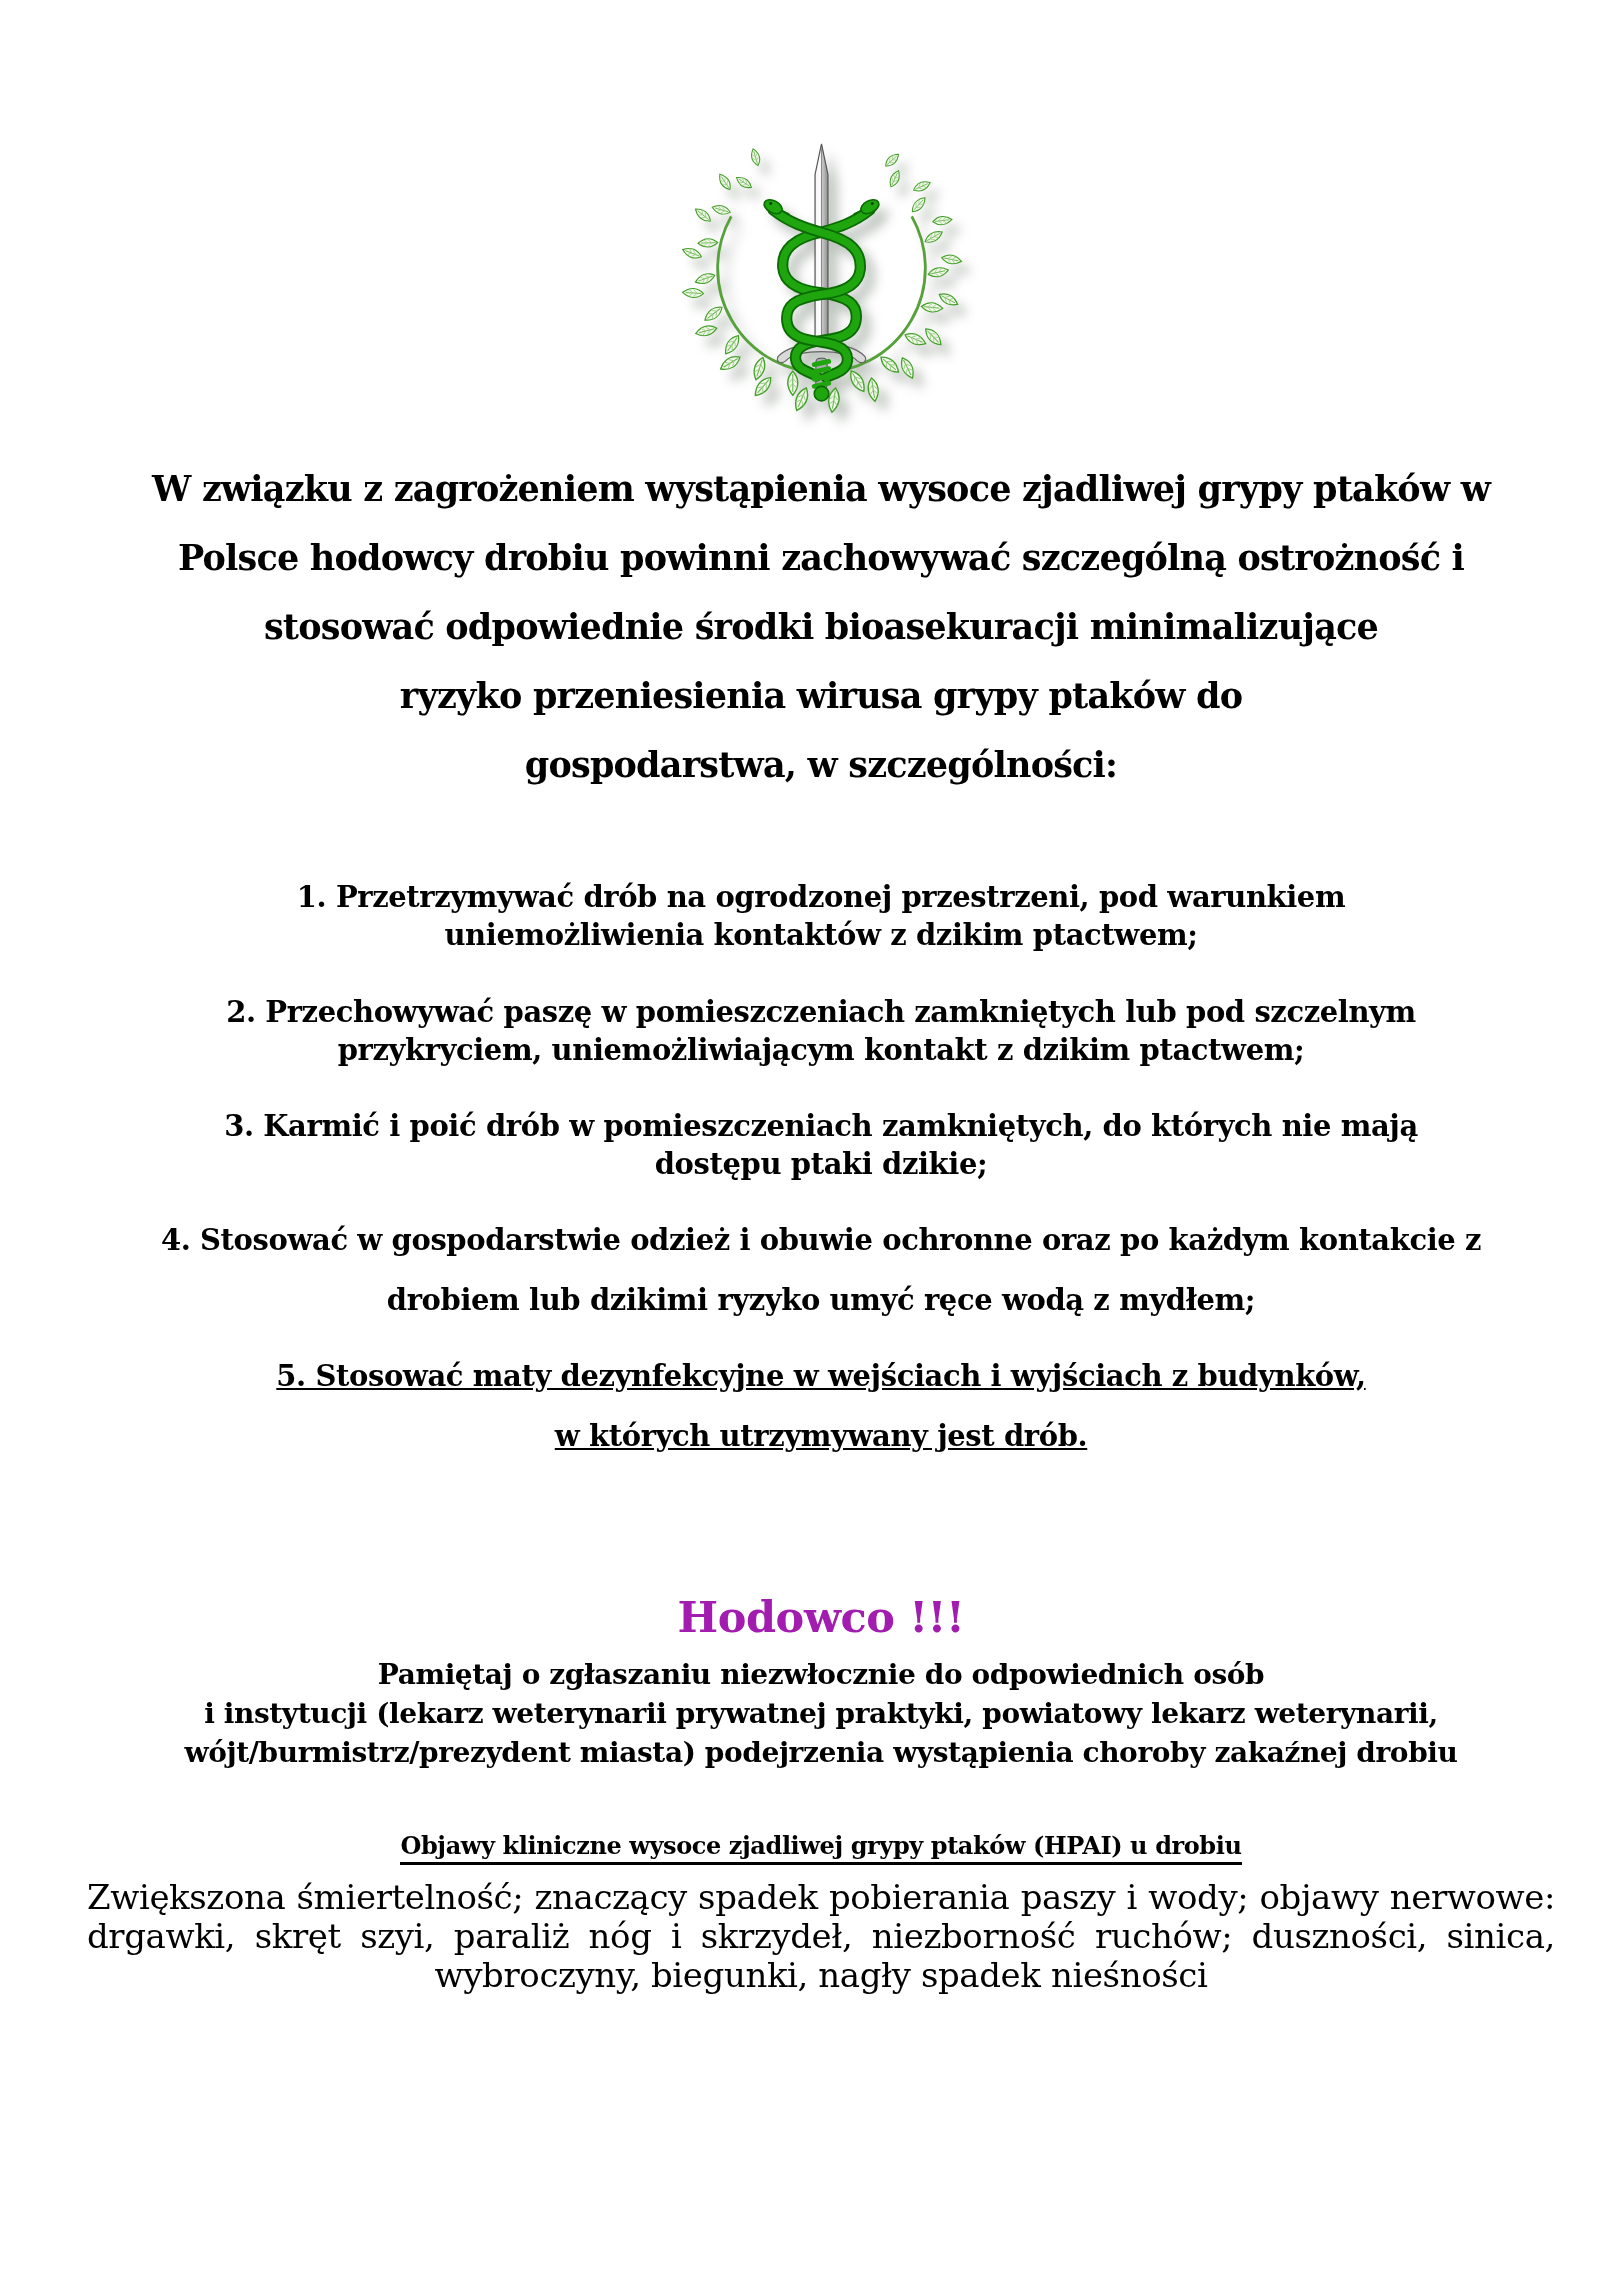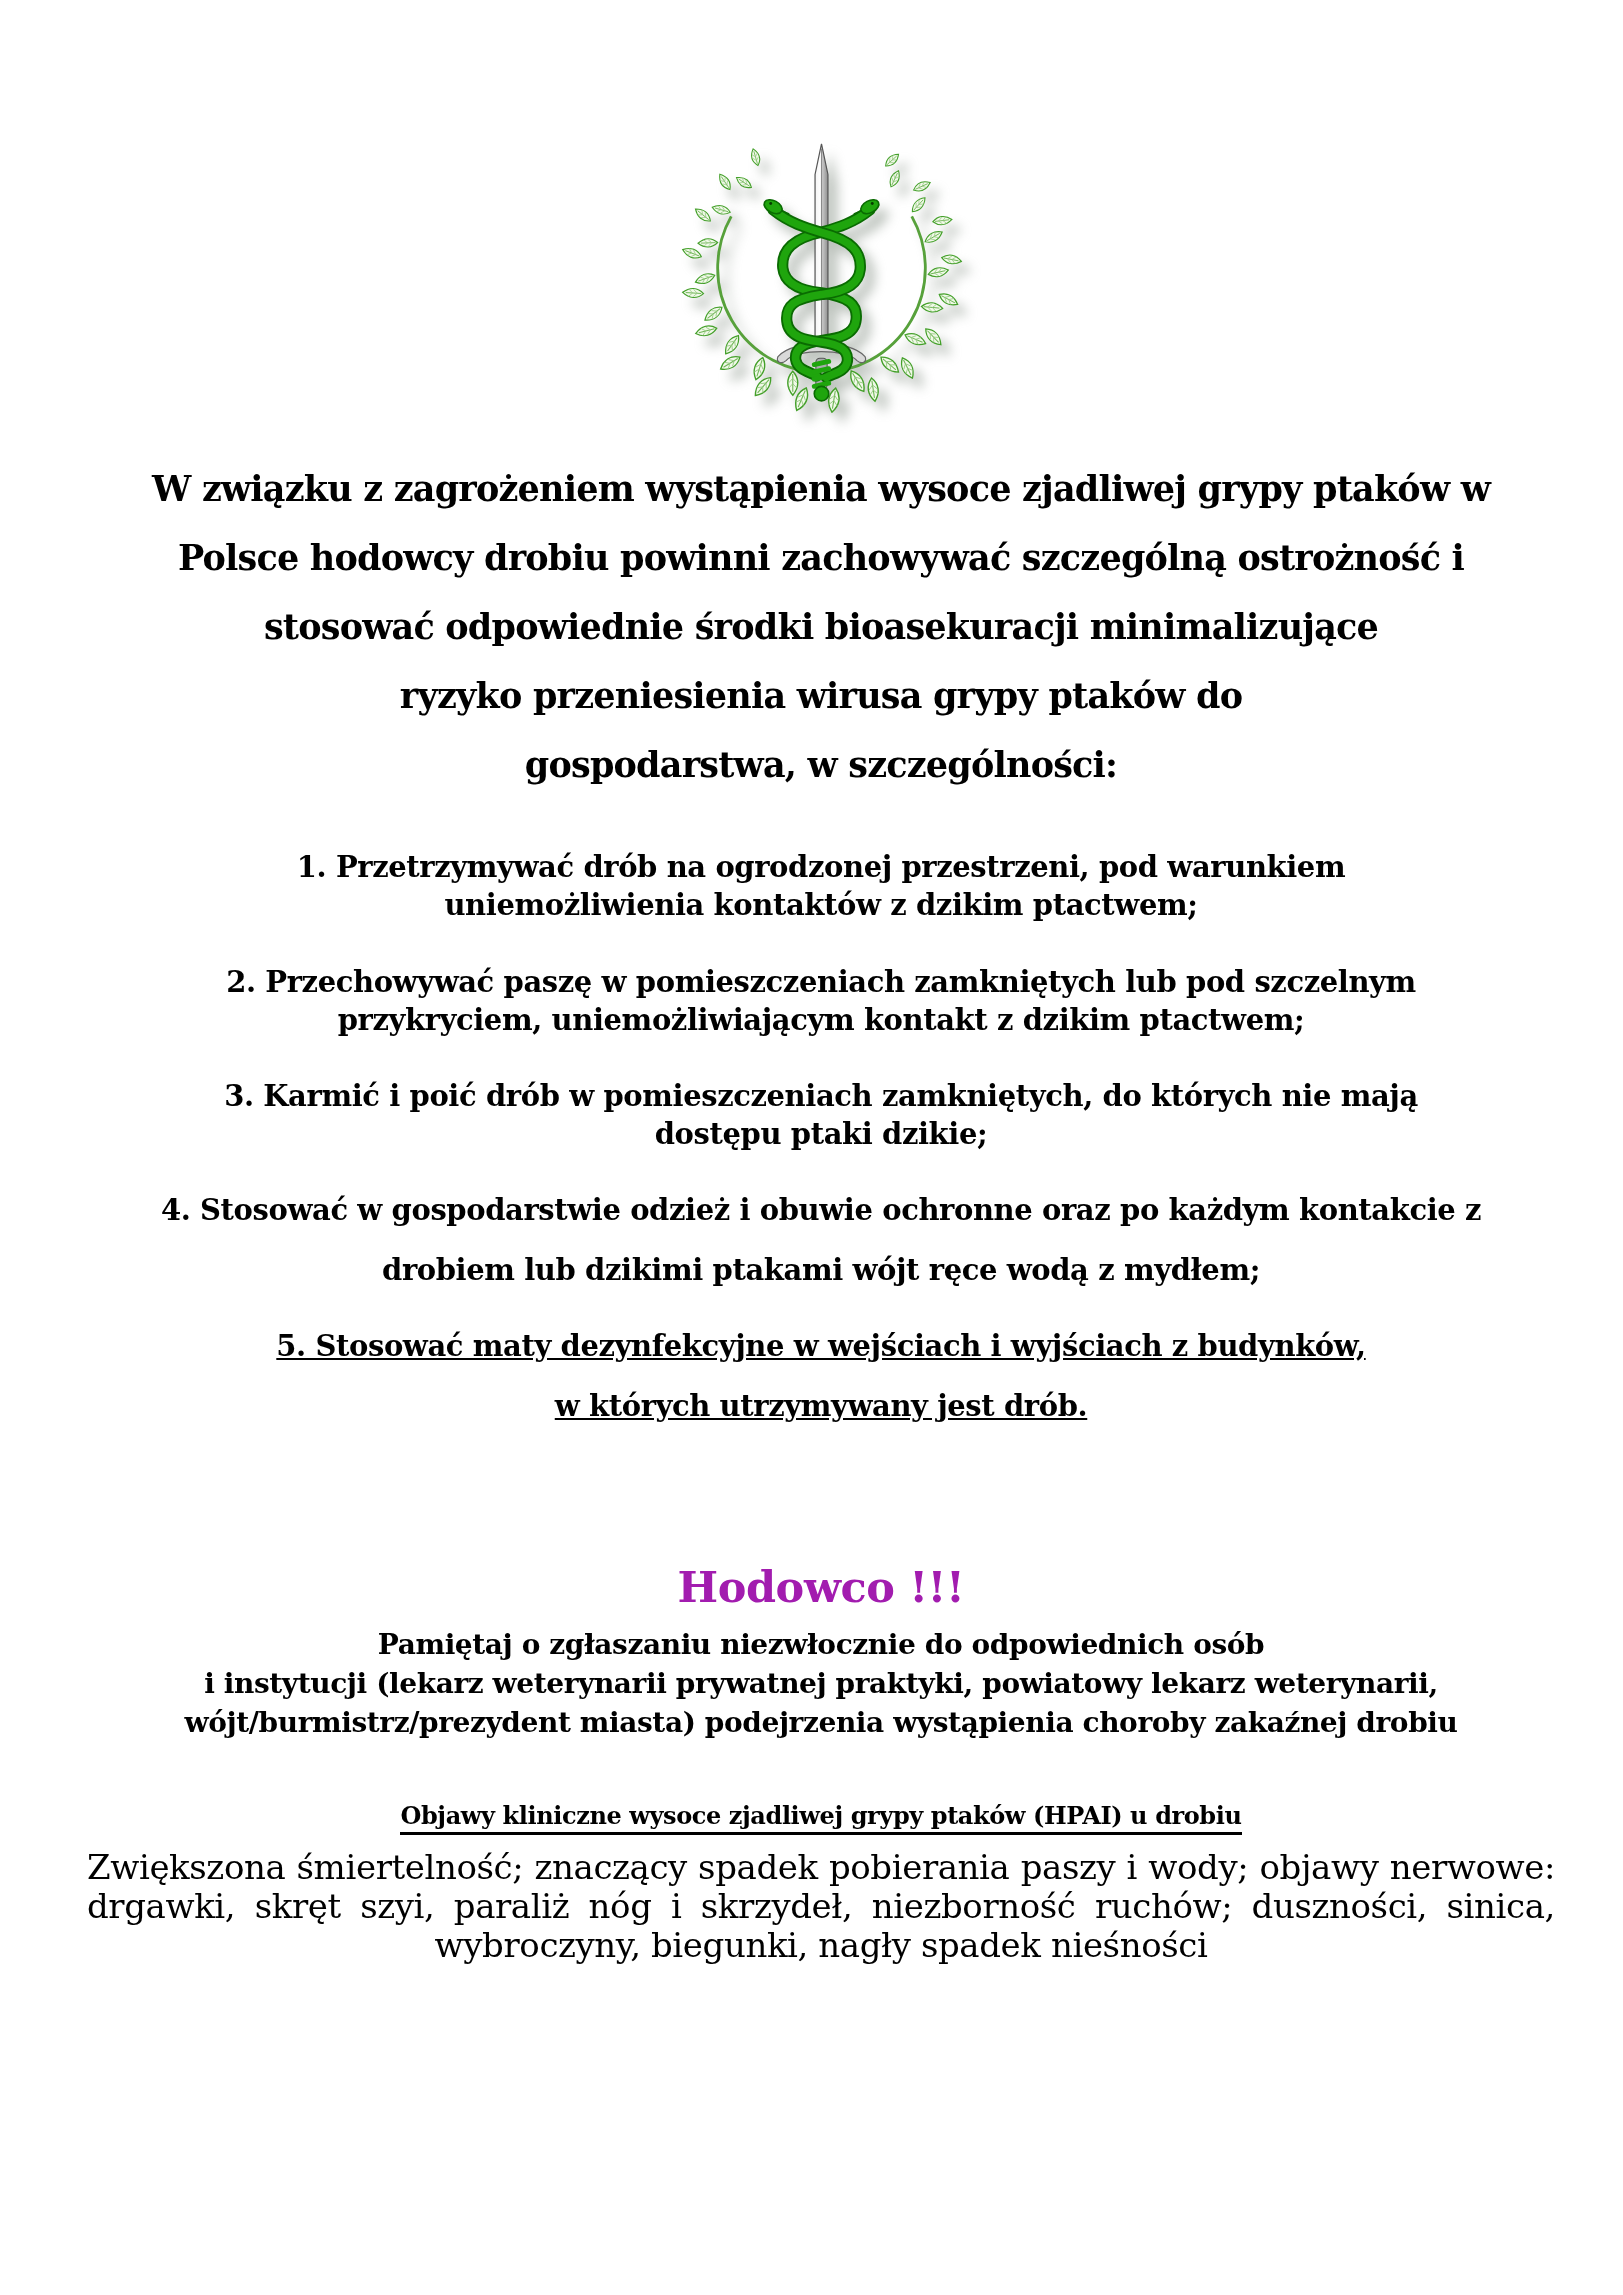--- a/index.html
+++ b/index.html
@@ -37,21 +37,21 @@
     font-size: 35px;
     letter-spacing: -0.8px;
   }
   .headline .line {
     line-height: 69px;
     text-align: center;
     white-space: nowrap;
   }
   
   .list {
-    margin-top: 49px;
+    margin-top: 79px;
     font-weight: bold;
     font-size: 29px;
     letter-spacing: -0.4px;
   }
   .item { text-align: center; }
   .item .line { white-space: nowrap; }
   .item.tight .line { line-height: 38px; }
   .item.loose .line { line-height: 60px; }
   .item-2 { margin-top: 39px; }
   .item-3 { margin-top: 38px; }
@@ -219,21 +219,21 @@
     <div class="item tight item-2">
       <div class="line">2. Przechowywać paszę w pomieszczeniach zamkniętych lub pod szczelnym</div>
       <div class="line">przykryciem, uniemożliwiającym kontakt z dzikim ptactwem;</div>
     </div>
     <div class="item tight item-3">
       <div class="line">3. Karmić i poić drób w pomieszczeniach zamkniętych, do których nie mają</div>
       <div class="line">dostępu ptaki dzikie;</div>
     </div>
     <div class="item loose item-4">
       <div class="line">4. Stosować w gospodarstwie odzież i obuwie ochronne oraz po każdym kontakcie z</div>
-      <div class="line">drobiem lub dzikimi ptakami wójt ręce wodą z mydłem;</div>
+      <div class="line">drobiem lub dzikimi ryzyko umyć ręce wodą z mydłem;</div>
     </div>
     <div class="item loose item-5">
       <div class="line">5. Stosować maty dezynfekcyjne w wejściach i wyjściach z budynków,</div>
       <div class="line">w których utrzymywany jest drób.</div>
     </div>
   </div>
 
   <div class="alert">Hodowco !!!</div>
 
   <div class="reminder">

